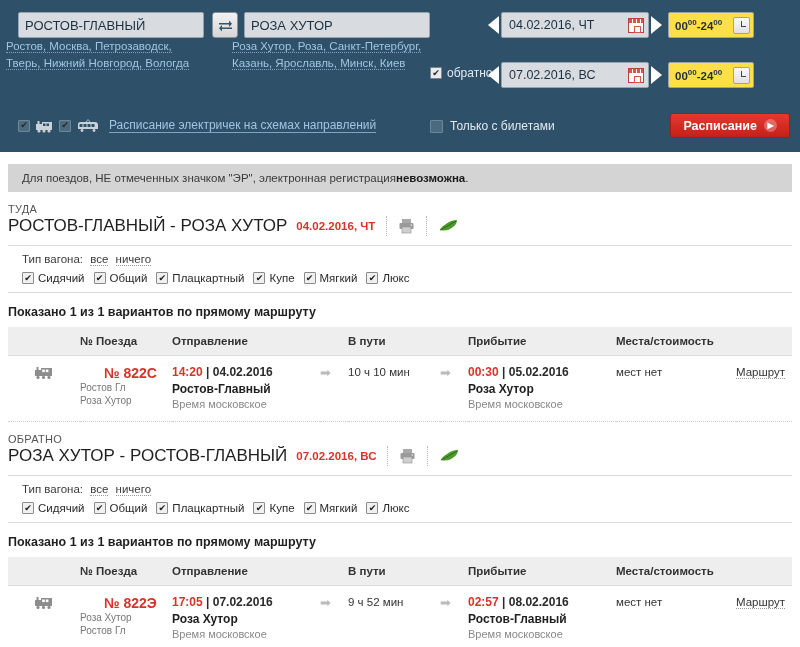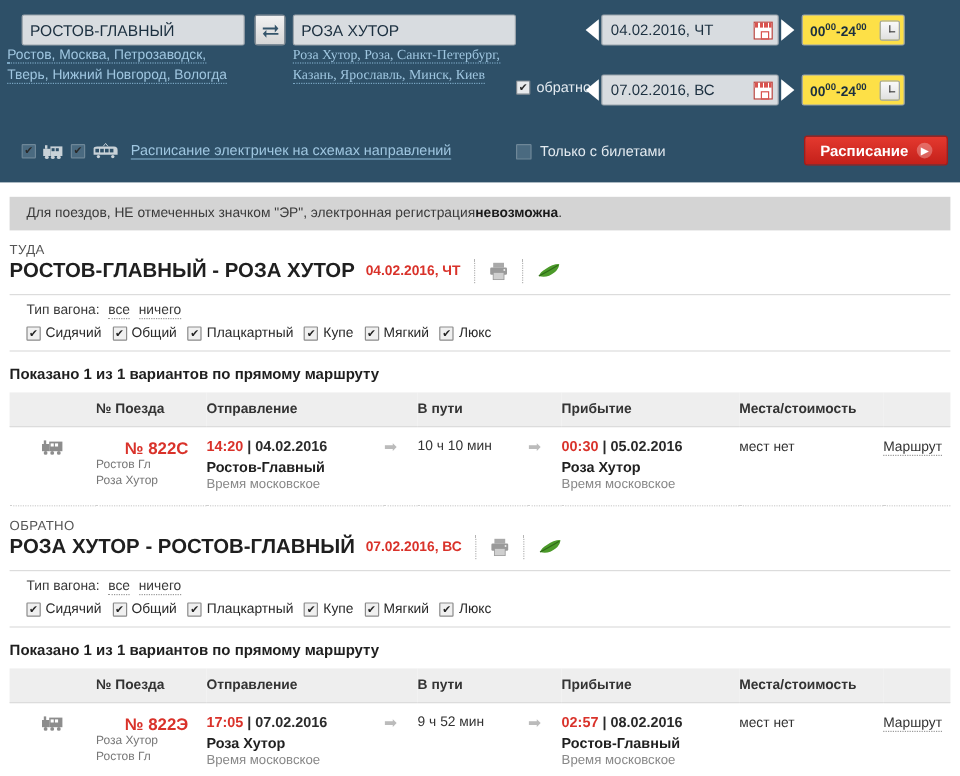--- a/index.html
+++ b/index.html
@@ -50,21 +50,21 @@
     display: flex; align-items: center; justify-content: center;
   }
 
   .suggest-links {
     position: absolute;
     font-size: 11.5px;
     line-height: 17px;
     color: #9fc6e0;
   }
   #from-suggest { left: 6px; top: 38px; width: 200px; }
-  #to-suggest   { left: 244px; top: 38px; width: 190px; font-family: Liberation Serif, serif; }
+  #to-suggest   { left: 232px; top: 38px; width: 190px; }
   .suggest-links a {
     color: #9fc6e0;
     text-decoration: none;
     border-bottom: 1px dotted #7ba7c4;
     cursor: pointer;
   }
 
   
   .transport-row {
     position: absolute;
@@ -205,21 +205,21 @@
   
   .section { padding: 0 8px; }
   .dir-label {
     margin-top: 11px;
     font-size: 11px; color: #555; letter-spacing: .3px;
   }
   .route-line {
     display: flex; align-items: center; gap: 9px;
     margin-top: 1px;
   }
-  .route-title { font-size: 17px; font-weight: bold; color: #1f1f1f; }
+  .route-title { font-size: 17px; font-weight: normal; color: #1f1f1f; }
   .route-date  { font-size: 11.5px; font-weight: bold; color: #d9322a; }
   .icon-sep {
     width: 1px; height: 20px;
     border-left: 1px dotted #b5b5b5; margin: 0 2px;
   }
   .printer-icon { width: 17px; height: 16px; position: relative; cursor: pointer; }
   .leaf-icon { width: 20px; height: 16px; cursor: pointer; }
 
   
   .filter-panel {

